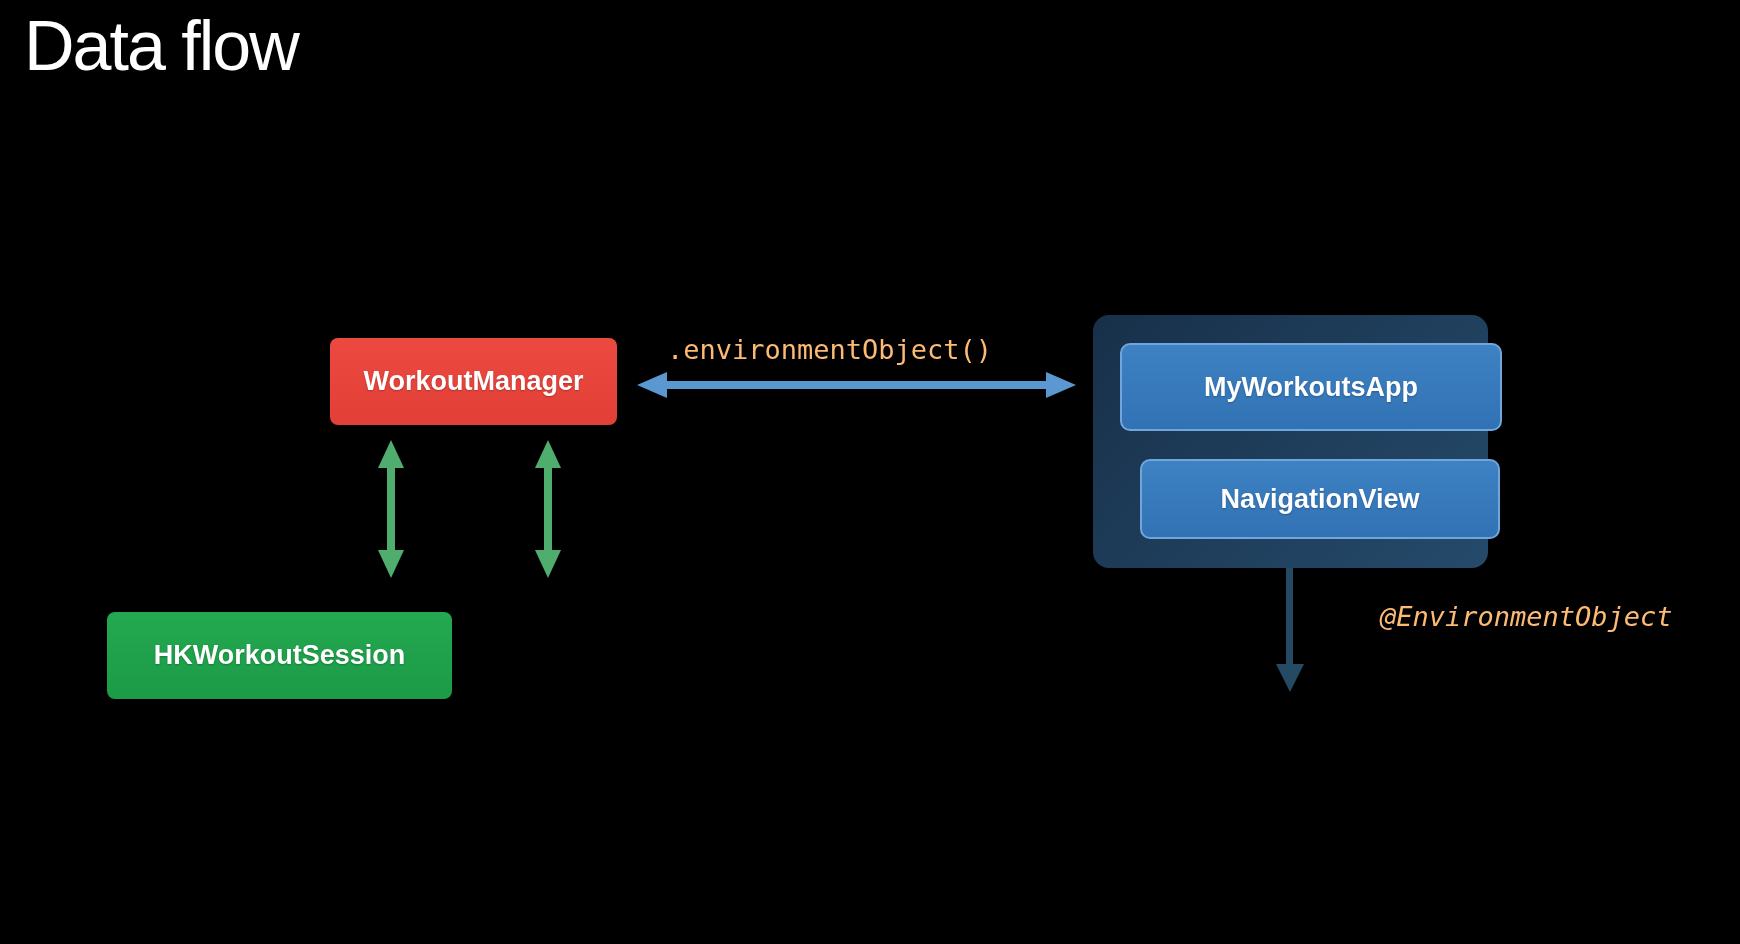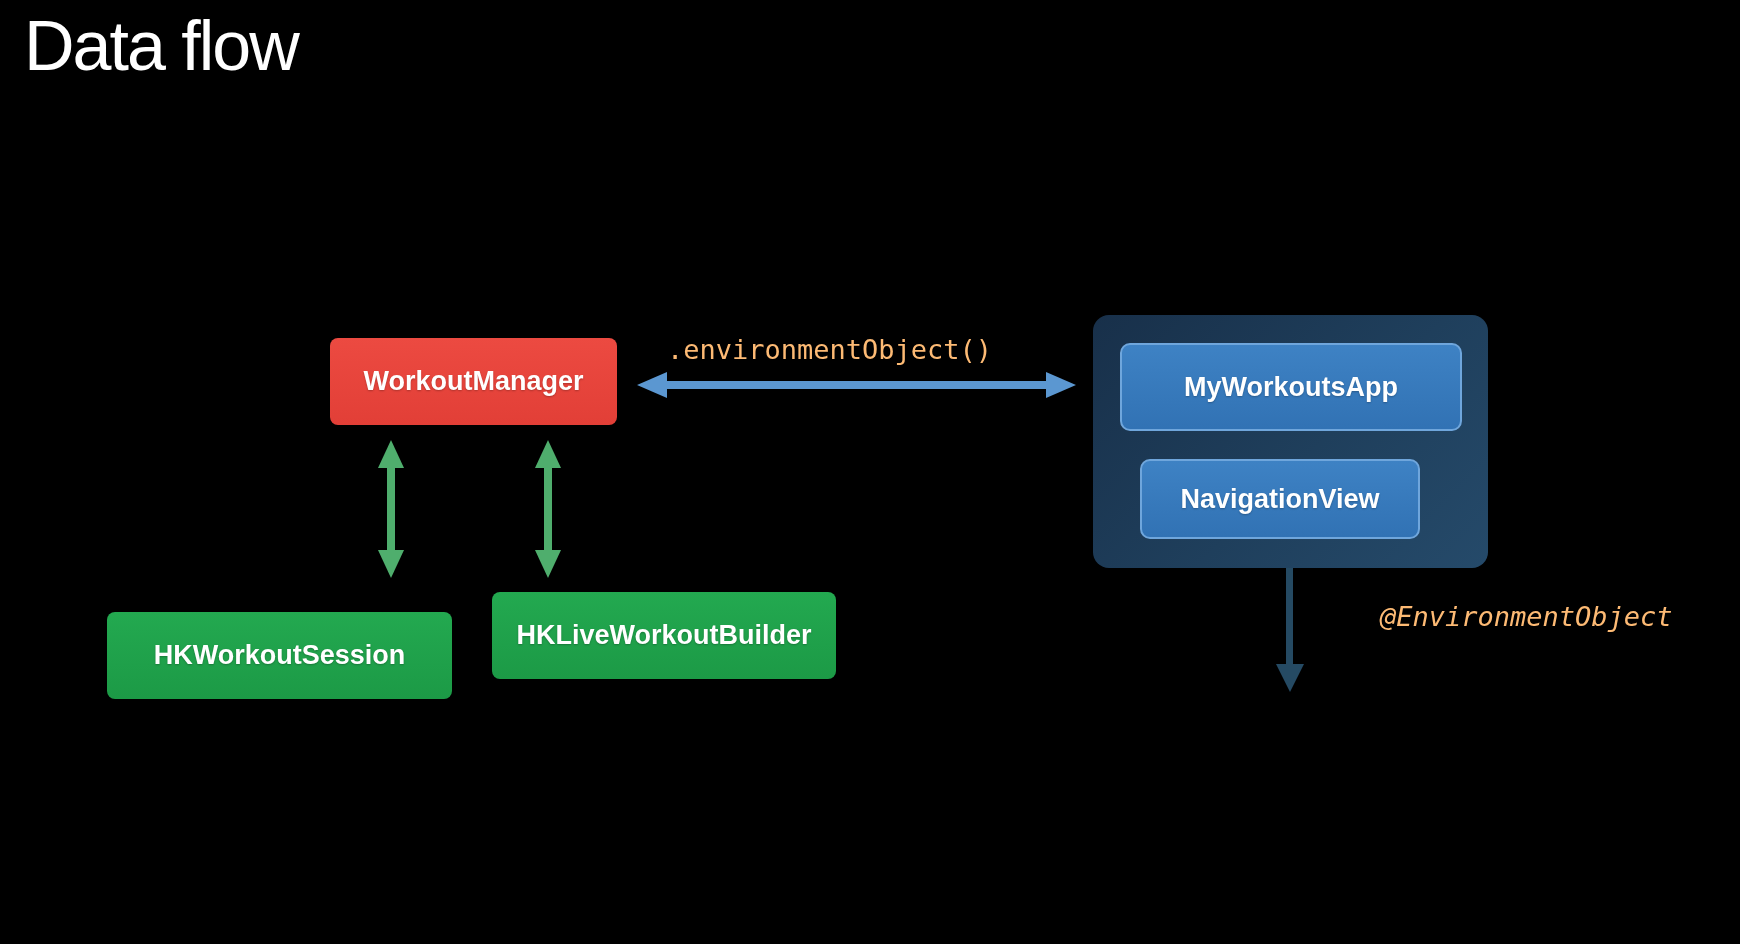--- a/index.html
+++ b/index.html
@@ -66,37 +66,34 @@
   <div>
     <div class="shaft green" style="left:544px;top:466px;width:8px;height:86px;"></div>
     <div class="head head-up-green" style="left:535px;top:440px;"></div>
     <div class="head head-down-green" style="left:535px;top:550px;"></div>
   </div>
 
   <div class="node node-green" style="left:107px;top:612px;width:345px;height:87px;">
     <span>HKWorkoutSession</span>
   </div>
 
-  <div class="node node-green" style="left:492px;top:592px;width:344px;height:87px;">
-    <span>HKLiveWorkoutBuilder</span>
-  </div>
 
   <div class="code-label" style="left:667px;top:334px;">.environmentObject()</div>
 
   <div>
     <div class="shaft blue" style="left:664px;top:381px;width:385px;height:8px;"></div>
     <div class="head head-left-blue" style="left:637px;top:372px;"></div>
     <div class="head head-right-blue" style="left:1046px;top:372px;"></div>
   </div>
 
   <div class="group" style="left:1093px;top:315px;width:395px;height:253px;">
-    <div class="node node-blue" style="left:27px;top:28px;width:342px;height:88px;">
+    <div class="node node-blue" style="left:27px;top:28px;width:382px;height:88px;">
       <span>MyWorkoutsApp</span>
     </div>
-    <div class="node node-blue" style="left:47px;top:144px;width:280px;height:80px;">
+    <div class="node node-blue" style="left:47px;top:144px;width:360px;height:80px;">
       <span>NavigationView</span>
     </div>
   </div>
 
   <div>
     <div class="shaft steel" style="left:1286px;top:568px;width:7px;height:98px;"></div>
     <div class="head head-down-steel" style="left:1276px;top:664px;"></div>
   </div>
 
   <div class="code-label" style="left:1380px;top:601px;font-style:italic;">@EnvironmentObject</div>

